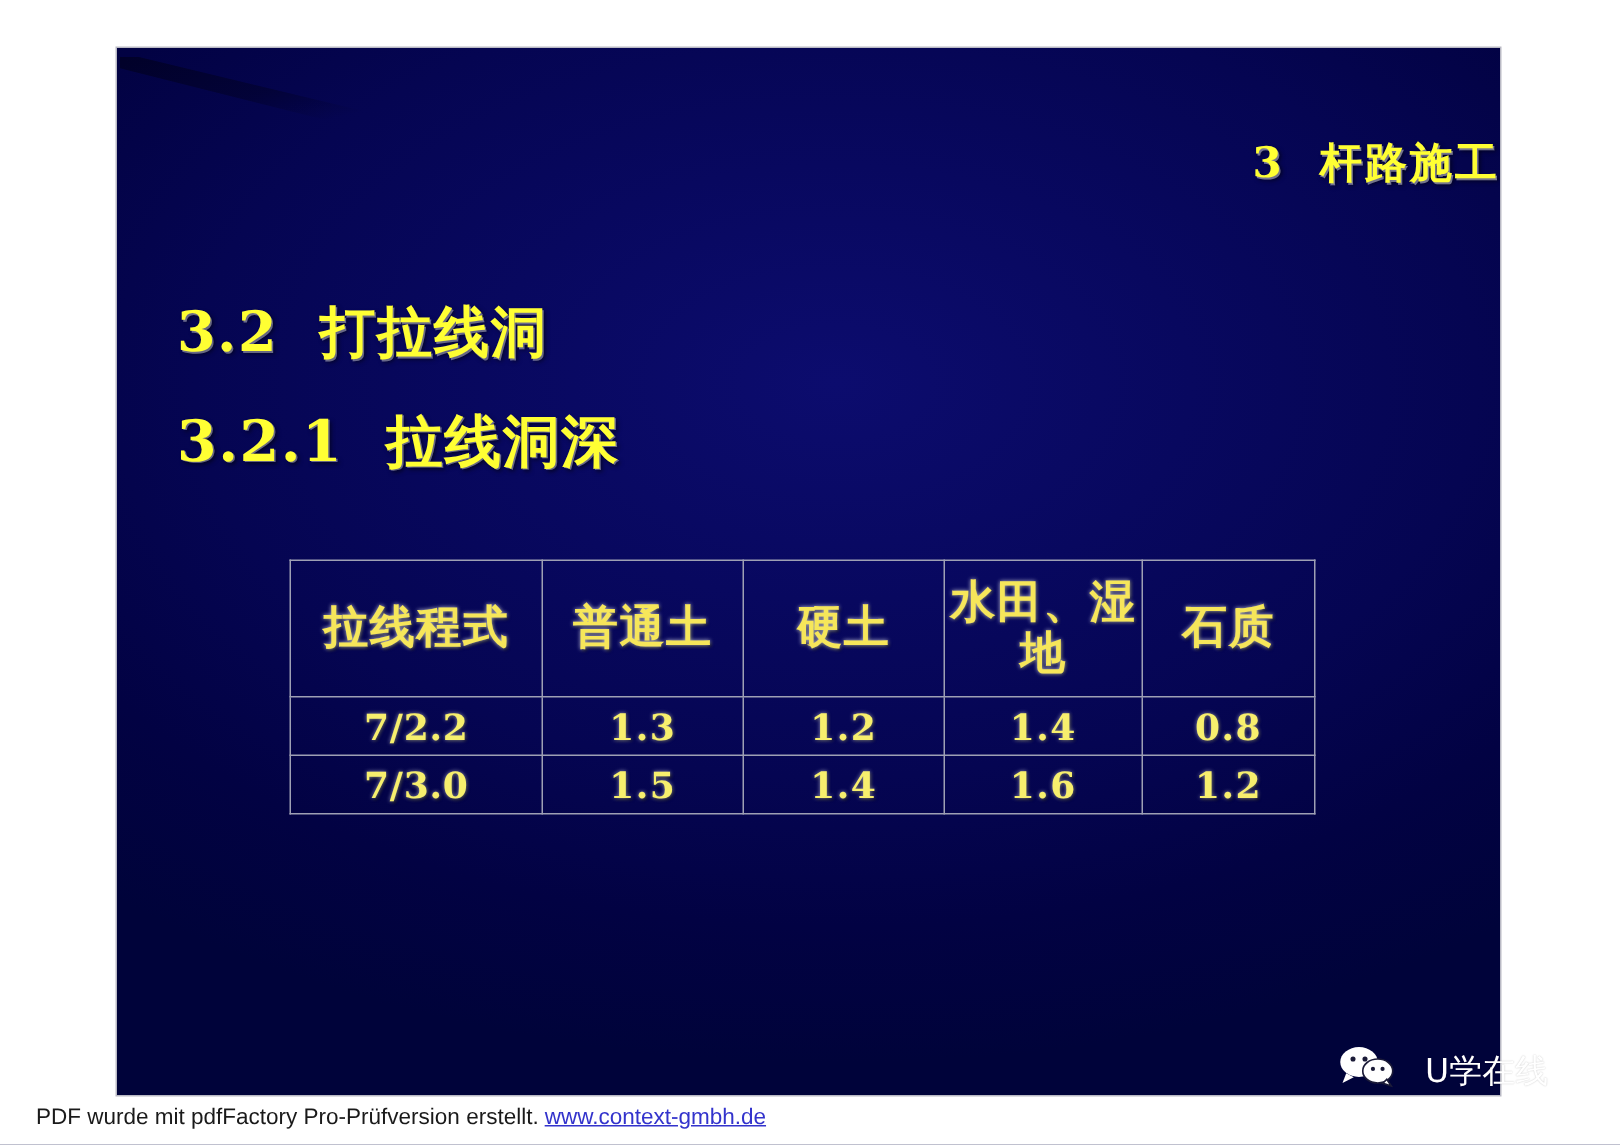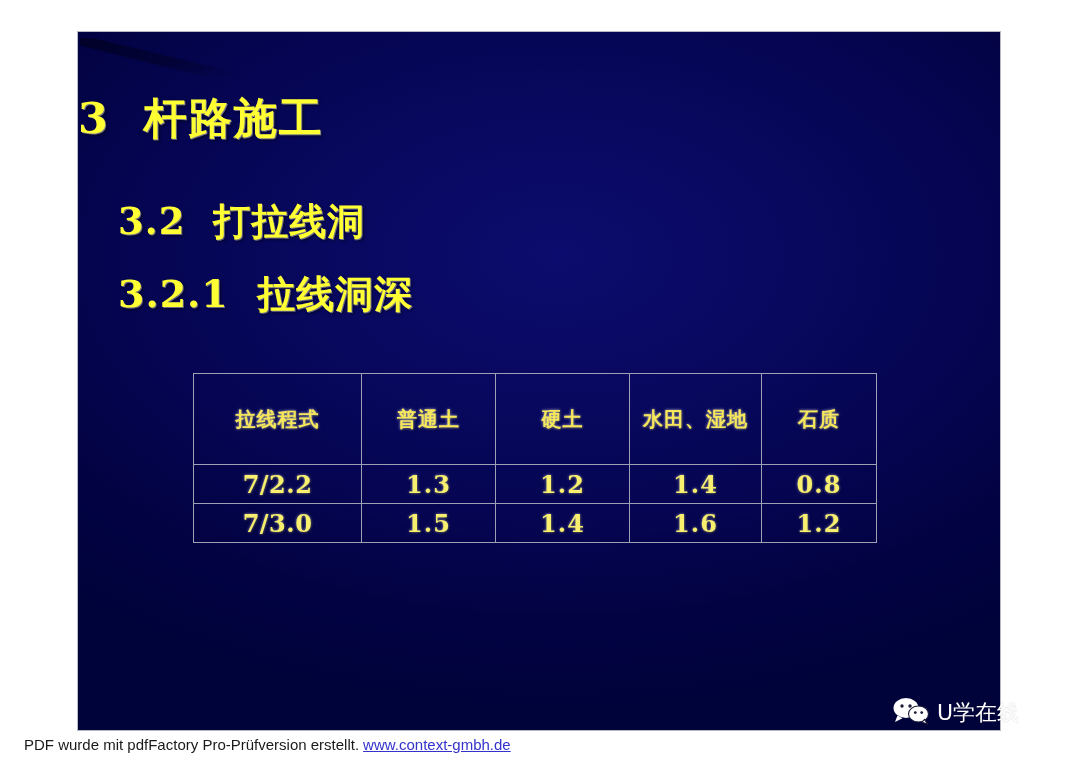--- a/index.html
+++ b/index.html
@@ -40,25 +40,25 @@
     clip-path: polygon(0% 0%, 6% 0%, 100% 88%, 100% 100%, 88% 100%, 0% 14%);
     pointer-events: none;
   }
 
   
   .title-main {
     position: absolute;
     left: 0;
     right: 0;
     top: 58px;
-    text-align: left;
+    text-align: right;
     color: #ffff33;
     font-family: "DejaVu Serif", "Liberation Serif", serif;
     font-weight: bold;
-    font-size: 43px;
+    font-size: 28px;
     letter-spacing: 2px;
     text-shadow: 1px 1px 0 rgba(255,255,255,0.45), 2px 2px 3px rgba(0,0,0,0.6);
     white-space: pre;
   }
   .title-sub1 {
     position: absolute;
     left: 40px;
     top: 165px;
     color: #ffff33;
     font-family: "DejaVu Serif", "Liberation Serif", serif;
@@ -94,21 +94,21 @@
     border: 1px solid #9ea0b4;
     text-align: center;
     vertical-align: middle;
     color: #f6e65a;
     font-family: "DejaVu Serif", "Liberation Serif", serif;
     font-weight: bold;
     padding: 0;
   }
   #data-table thead th {
     height: 90px;
-    font-size: 20px;
+    font-size: 30px;
     line-height: 1.12;
     letter-spacing: 1px;
     text-shadow: 0 0 3px rgba(255,255,255,0.75), 1px 1px 2px rgba(0,0,0,0.7);
     text-align: center;
   }
   #data-table tbody td {
     height: 38px;
     font-size: 24px;
     letter-spacing: 1px;
     color: #f7ef6d;
@@ -139,21 +139,21 @@
     margin-left: 4px;
   }
 
   
   #watermark {
     position: absolute;
     left: 893px;
     top: 697px;
     display: flex;
     align-items: center;
-    gap: 6px;
+    gap: 19px;
     pointer-events: none;
   }
   #watermark .wm-label {
     color: #ffffff;
     font-family: "DejaVu Sans", "Liberation Sans", sans-serif;
     font-size: 22px;
     font-weight: normal;
     letter-spacing: 0px;
     white-space: nowrap;
     text-shadow: 0 0 1px rgba(0,0,0,0.25);

